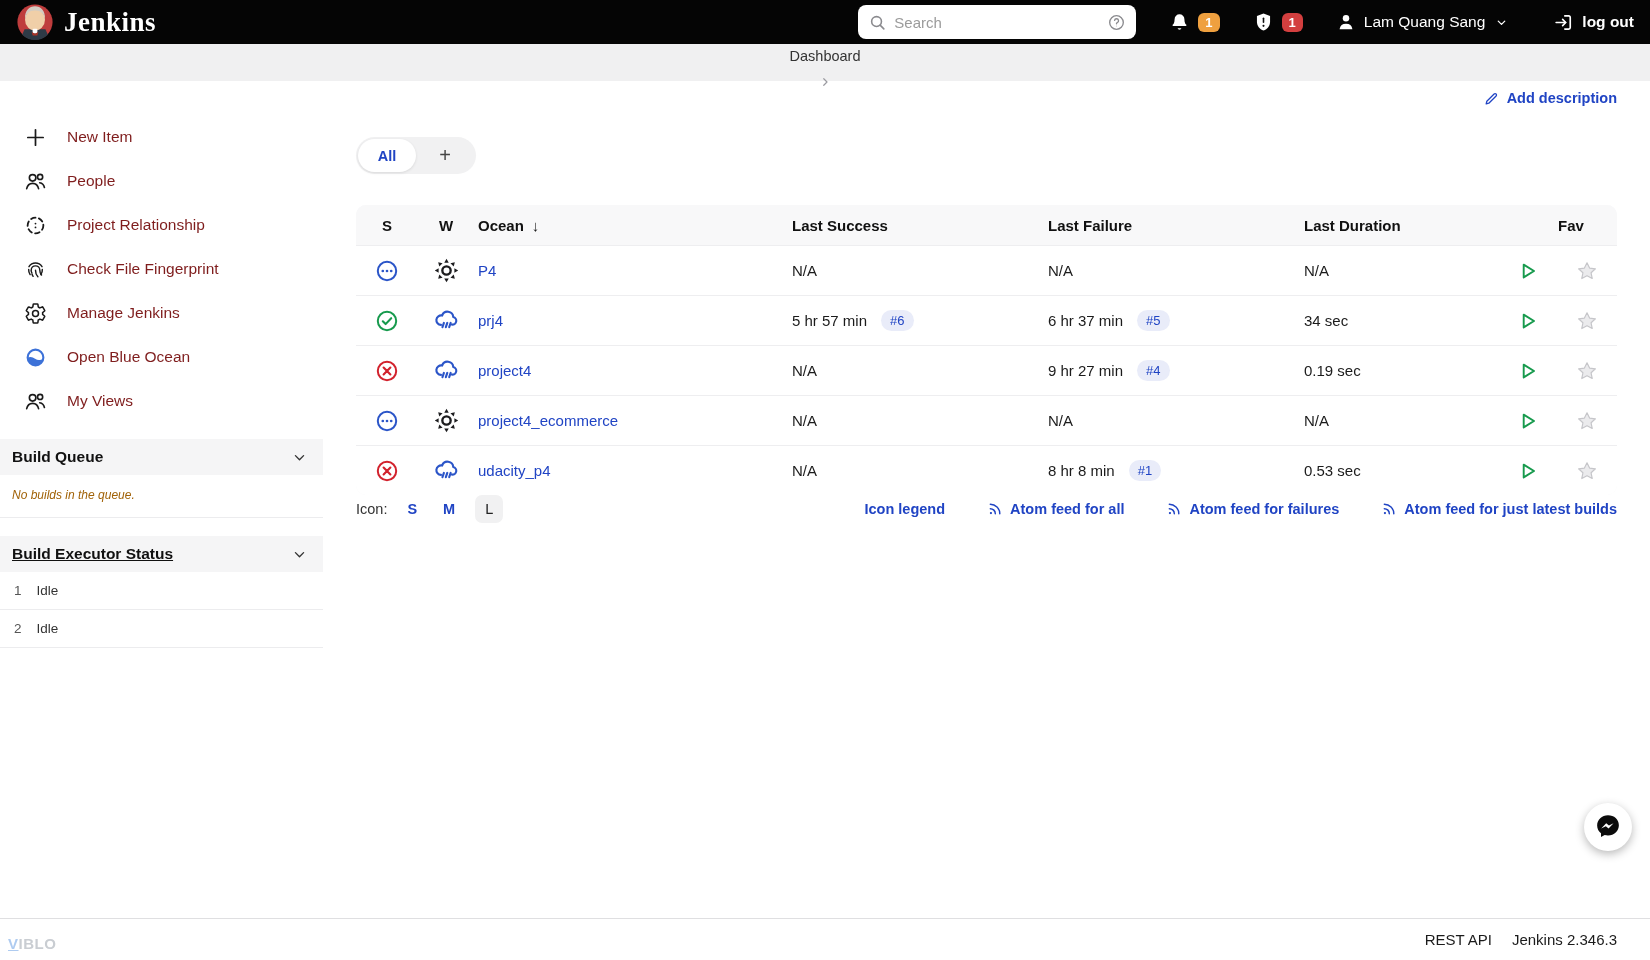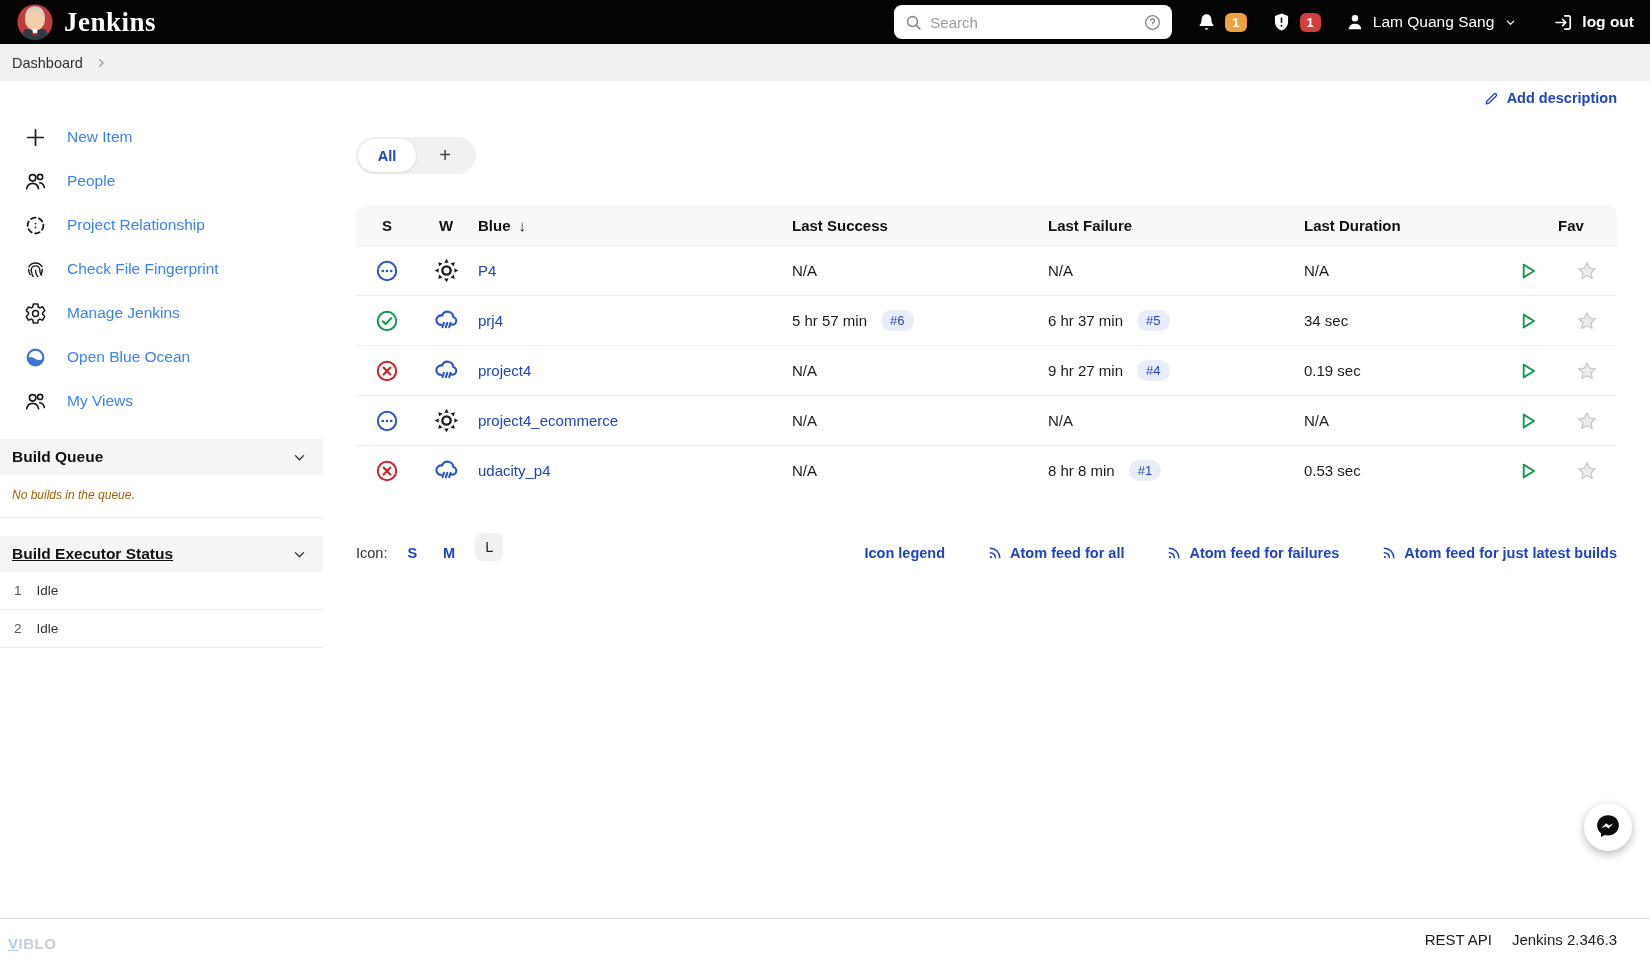--- a/index.html
+++ b/index.html
@@ -4,45 +4,45 @@
 <style>
   * { margin:0; padding:0; box-sizing:border-box; }
   body { font-family:"Liberation Sans", sans-serif; background:#fff; }
   .app { position:relative; width:1650px; height:960px; background:#fff; overflow:hidden; }
 
   
   .topbar { height:44px; background:#050505; display:flex; align-items:center; padding:0 16px; }
   .brand { display:flex; align-items:center; gap:10px; cursor:pointer; }
   .brand .logo { width:38px; height:38px; display:flex; }
   .brand-text { font-family:"Liberation Serif", serif; font-weight:700; font-size:27px; color:#fff; letter-spacing:.5px; }
-  .topbar-right { margin-left:auto; display:flex; gap:24px; }
+  .topbar-right { margin-left:auto; display:flex; gap:33px; }
   .searchbox { width:278px; height:34px; background:#fff; border-radius:8px; display:flex; align-items:center; padding:0 10px; gap:7px; }
   .searchbox .s-icon, .searchbox .h-icon { width:19px; height:19px; display:flex; flex:0 0 auto; }
   .searchbox input { flex:1; border:none; outline:none; font-size:15px; color:#333; font-family:inherit; min-width:0; }
   .searchbox input::placeholder { color:#9b9b9b; }
   .tb-group { display:flex; align-items:center; gap:8px; cursor:pointer; }
   .tb-group .g-icon { width:21px; height:21px; display:flex; }
   .badge { color:#fff; font-size:13px; font-weight:700; border-radius:6px; padding:2px 7px; min-width:21px; text-align:center; }
   .badge-orange { background:#efa03f; }
   .badge-red { background:#d33f3f; }
   .tb-user { display:flex; align-items:center; gap:8px; color:#fff; font-weight:400; font-size:15.5px; cursor:pointer; }
   .tb-user .g-icon { width:20px; height:20px; display:flex; }
   .tb-user .caret { width:13px; height:13px; display:flex; margin-left:2px; }
   .tb-logout { display:flex; align-items:center; gap:8px; color:#fff; font-weight:700; font-size:15.5px; cursor:pointer; margin-left:12px; }
   .tb-logout .g-icon { width:21px; height:21px; display:flex; }
 
   
-  .breadcrumb-bar { height:37px; background:#f0f0f1; display:flex; align-items:center; padding:4px 12px; gap:12px; }
+  .breadcrumb-bar { height:37px; background:#f0f0f1; display:flex; align-items:center; padding:4px 12px; gap:12px;flex-direction:column; }
   .crumb { font-size:14.5px; font-weight:500; color:#333; cursor:pointer; }
   .crumb-chev { width:12px; height:12px; display:flex; }
 
   
   .sidebar { position:absolute; top:89px; left:0; width:323px; }
   .side-list { list-style:none; padding-top:26px; }
-  .side-item { height:44px; display:flex; align-items:center; gap:20px; padding-left:24px; font-size:15.5px; color:#3b82f6; cursor:pointer; }
+  .side-item { height:44px; display:flex; align-items:center; gap:20px; padding-left:24px; font-size:15.5px; color:#7f1d1d; cursor:pointer; }
   .side-icon { width:23px; height:23px; display:flex; color:#1a1a1a; flex:0 0 auto; }
   .side-section-queue { margin-top:16px; }
   .side-section-exec { margin-top:18px; }
   .side-section-head { height:36px; background:#f5f5f6; display:flex; align-items:center; justify-content:space-between; padding:0 16px 0 12px; cursor:pointer; }
   .side-section-head .head-label { font-weight:700; font-size:15.5px; color:#111; }
   .side-section-head .head-label.underlined { text-decoration:underline; }
   .side-chev { width:15px; height:15px; display:flex; }
   .queue-empty { padding:13px 12px 15px 12px; font-size:12px; color:#a16207; border-bottom:1px solid #ececee;font-style:italic; }
   .exec-row { display:flex; align-items:center; gap:15px; padding:11px 0 11px 14px; border-bottom:1px solid #ececee; font-size:13.5px; color:#333; }
   .exec-num { color:#555; }
@@ -69,21 +69,21 @@
   .cell-icon { display:flex; justify-content:center; align-items:center; }
   .status-icon { width:24px; height:24px; display:flex; cursor:pointer; }
   .weather-icon { width:27px; height:27px; display:flex; }
   .cell-name { padding-left:4px; }
   .job-link { color:#2044c4; font-size:15px; text-decoration:none; cursor:pointer; }
   .cell-text { padding-left:18px; font-size:15px; color:#1b1b1b; display:flex; align-items:center; gap:14px; }
   .build-badge { background:#e9ecf9; color:#2044c4; border-radius:20px; padding:3px 9px; font-size:13px; cursor:pointer; }
   .play-btn, .star-btn { background:none; border:none; width:26px; height:26px; display:flex; align-items:center; justify-content:center; cursor:pointer; margin:0 auto; }
   .play-btn svg, .star-btn svg { width:24px; height:24px; }
 
-  .icon-row { margin-top:38px; display:flex; align-items:flex-end; font-size:14.5px; color:#333; }
+  .icon-row { display:flex; align-items:center; font-size:14.5px; color:#333; }
   .icon-row .size-label { margin-right:20px; }
   .size-link { color:#2044c4; font-weight:600; margin-right:26px; cursor:pointer; text-decoration:none; }
   .size-selected { background:#f1f1f2; border-radius:7px; width:28px; height:28px; display:flex; align-items:center; justify-content:center; color:#222; margin-left:-6px; cursor:pointer; }
   .feed-links { margin-left:auto; display:flex; align-items:center; gap:42px; }
   .feed-link { display:flex; align-items:center; gap:7px; color:#2044c4; font-weight:600; font-size:14.5px; cursor:pointer; text-decoration:none; }
   .rss-icon { width:16px; height:16px; display:flex; color:#2044c4; }
 
   
   .footer { position:absolute; left:0; right:0; bottom:0; height:42px; border-top:1px solid #dfdfe1; display:flex; align-items:center; justify-content:flex-end; gap:20px; padding-right:33px; font-size:15px; color:#1b1b1b; background:#fff; }
   .rest-api { color:#1b1b1b; text-decoration:none; cursor:pointer; }
@@ -315,21 +315,21 @@
     <div class="tabs">
       <div class="tab active">All</div>
       <div class="tab plus">+</div>
     </div>
 
     <div class="job-table">
       <div class="t-head">
         <div class="th-c">S</div>
         <div class="th-c">W</div>
         <div class="th-name">
-          <span>Blue</span>
+          <span>Ocean</span>
           <span class="sort">↓</span>
         </div>
         <div class="th-pad">Last Success</div>
         <div class="th-pad">Last Failure</div>
         <div class="th-pad">Last Duration</div>
         <div></div>
         <div class="th-fav">Fav</div>
       </div>
       <div id="t-body">
           <div class="t-row">

